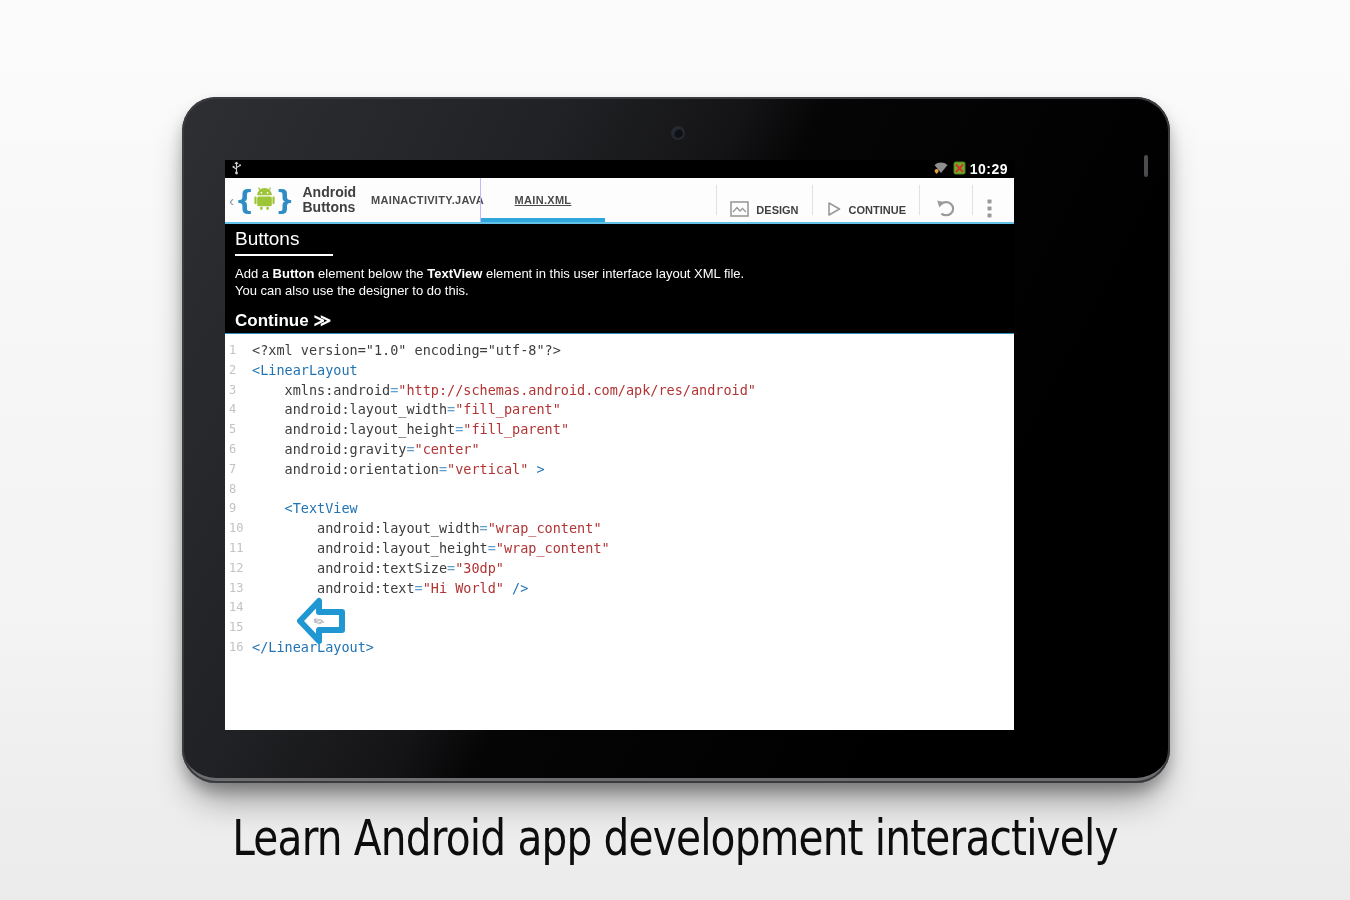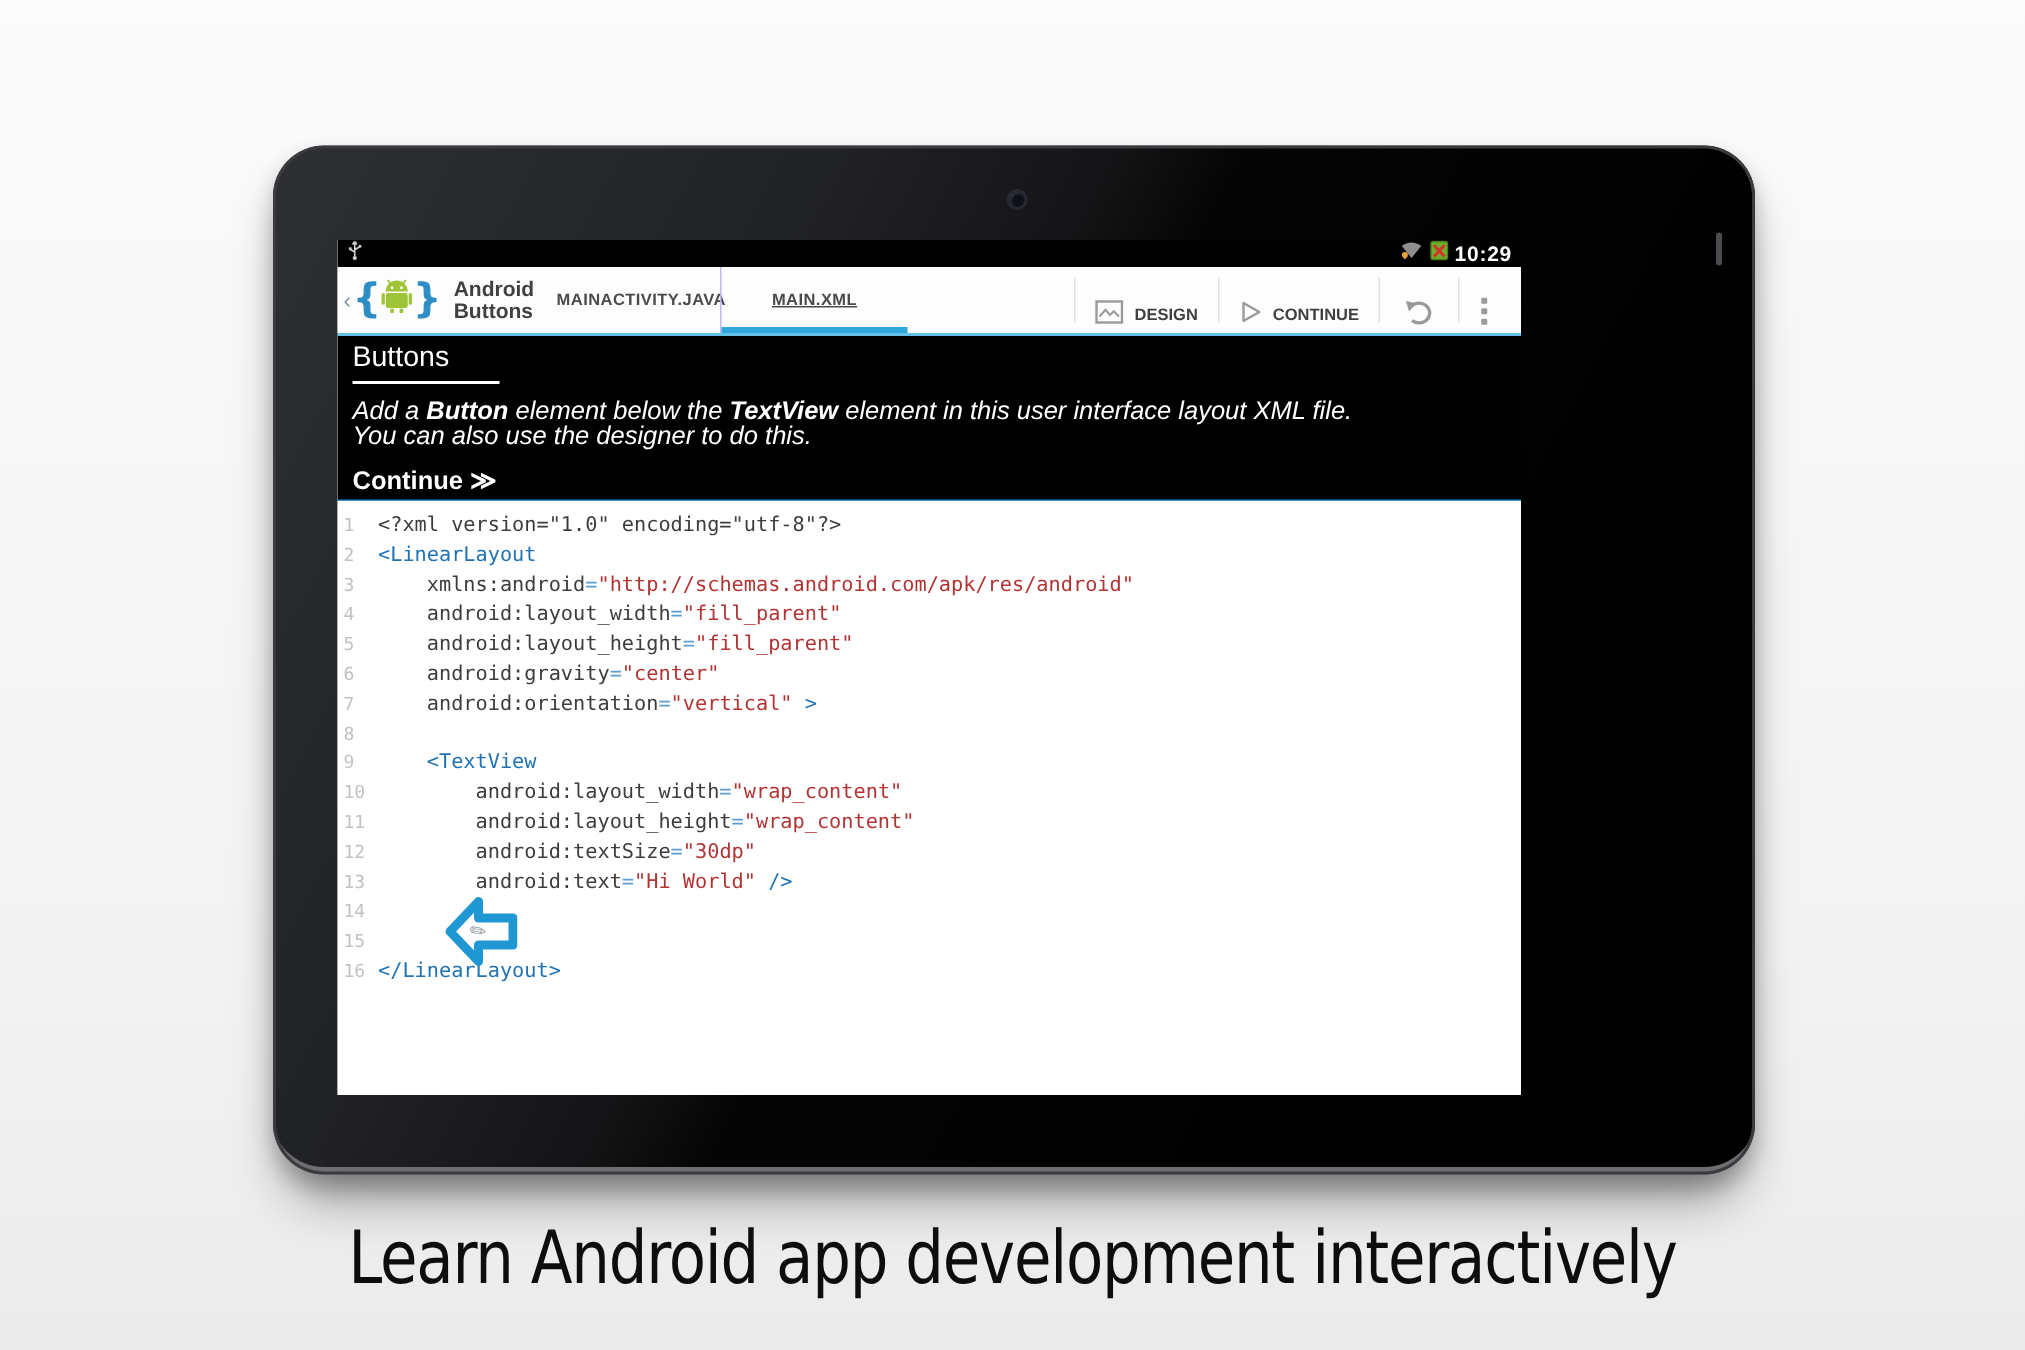--- a/index.html
+++ b/index.html
@@ -48,21 +48,21 @@
   .act-divider { width:1px; height:30px; background:#e2e2e2; }
   .act-btn { display:flex; align-items:center; gap:7px; padding:0 13px; height:100%;
     font-size:11px; font-weight:bold; color:#3f3f3f; cursor:pointer;margin-top:19px; }
   .icon-btn { padding:0 14px; }
 
   
   .panel { height:112px; background:#000000; color:#fff; padding:4px 10px 0;
     border-top:2px solid #63c0e6; border-bottom:1px solid #2f90bf; }
   .panel-title { font-size:19px; font-weight:400; }
   .panel-underline { width:98px; height:2px; background:#fff; margin:4px 0 9px; }
-  .panel-text { font-size:17px; line-height:17px;font-style:italic; }
+  .panel-text { font-size:13px; line-height:17px; }
   .panel-text b { font-weight:bold; }
   .panel-continue { font-size:17px; font-weight:bold; margin-top:11px; cursor:pointer; }
 
   
   .editor { position:relative; height:396px; background:#fff; padding-top:7px;
     font-family:"DejaVu Sans Mono","Liberation Mono",monospace;
     font-size:13.5px; line-height:19.8px; }
   .line { display:flex; white-space:pre; }
   .ln { width:27px; padding-left:4px; color:#c2c2c2; font-size:12px; flex:none; }
   .code { color:#3d3d3d; }

